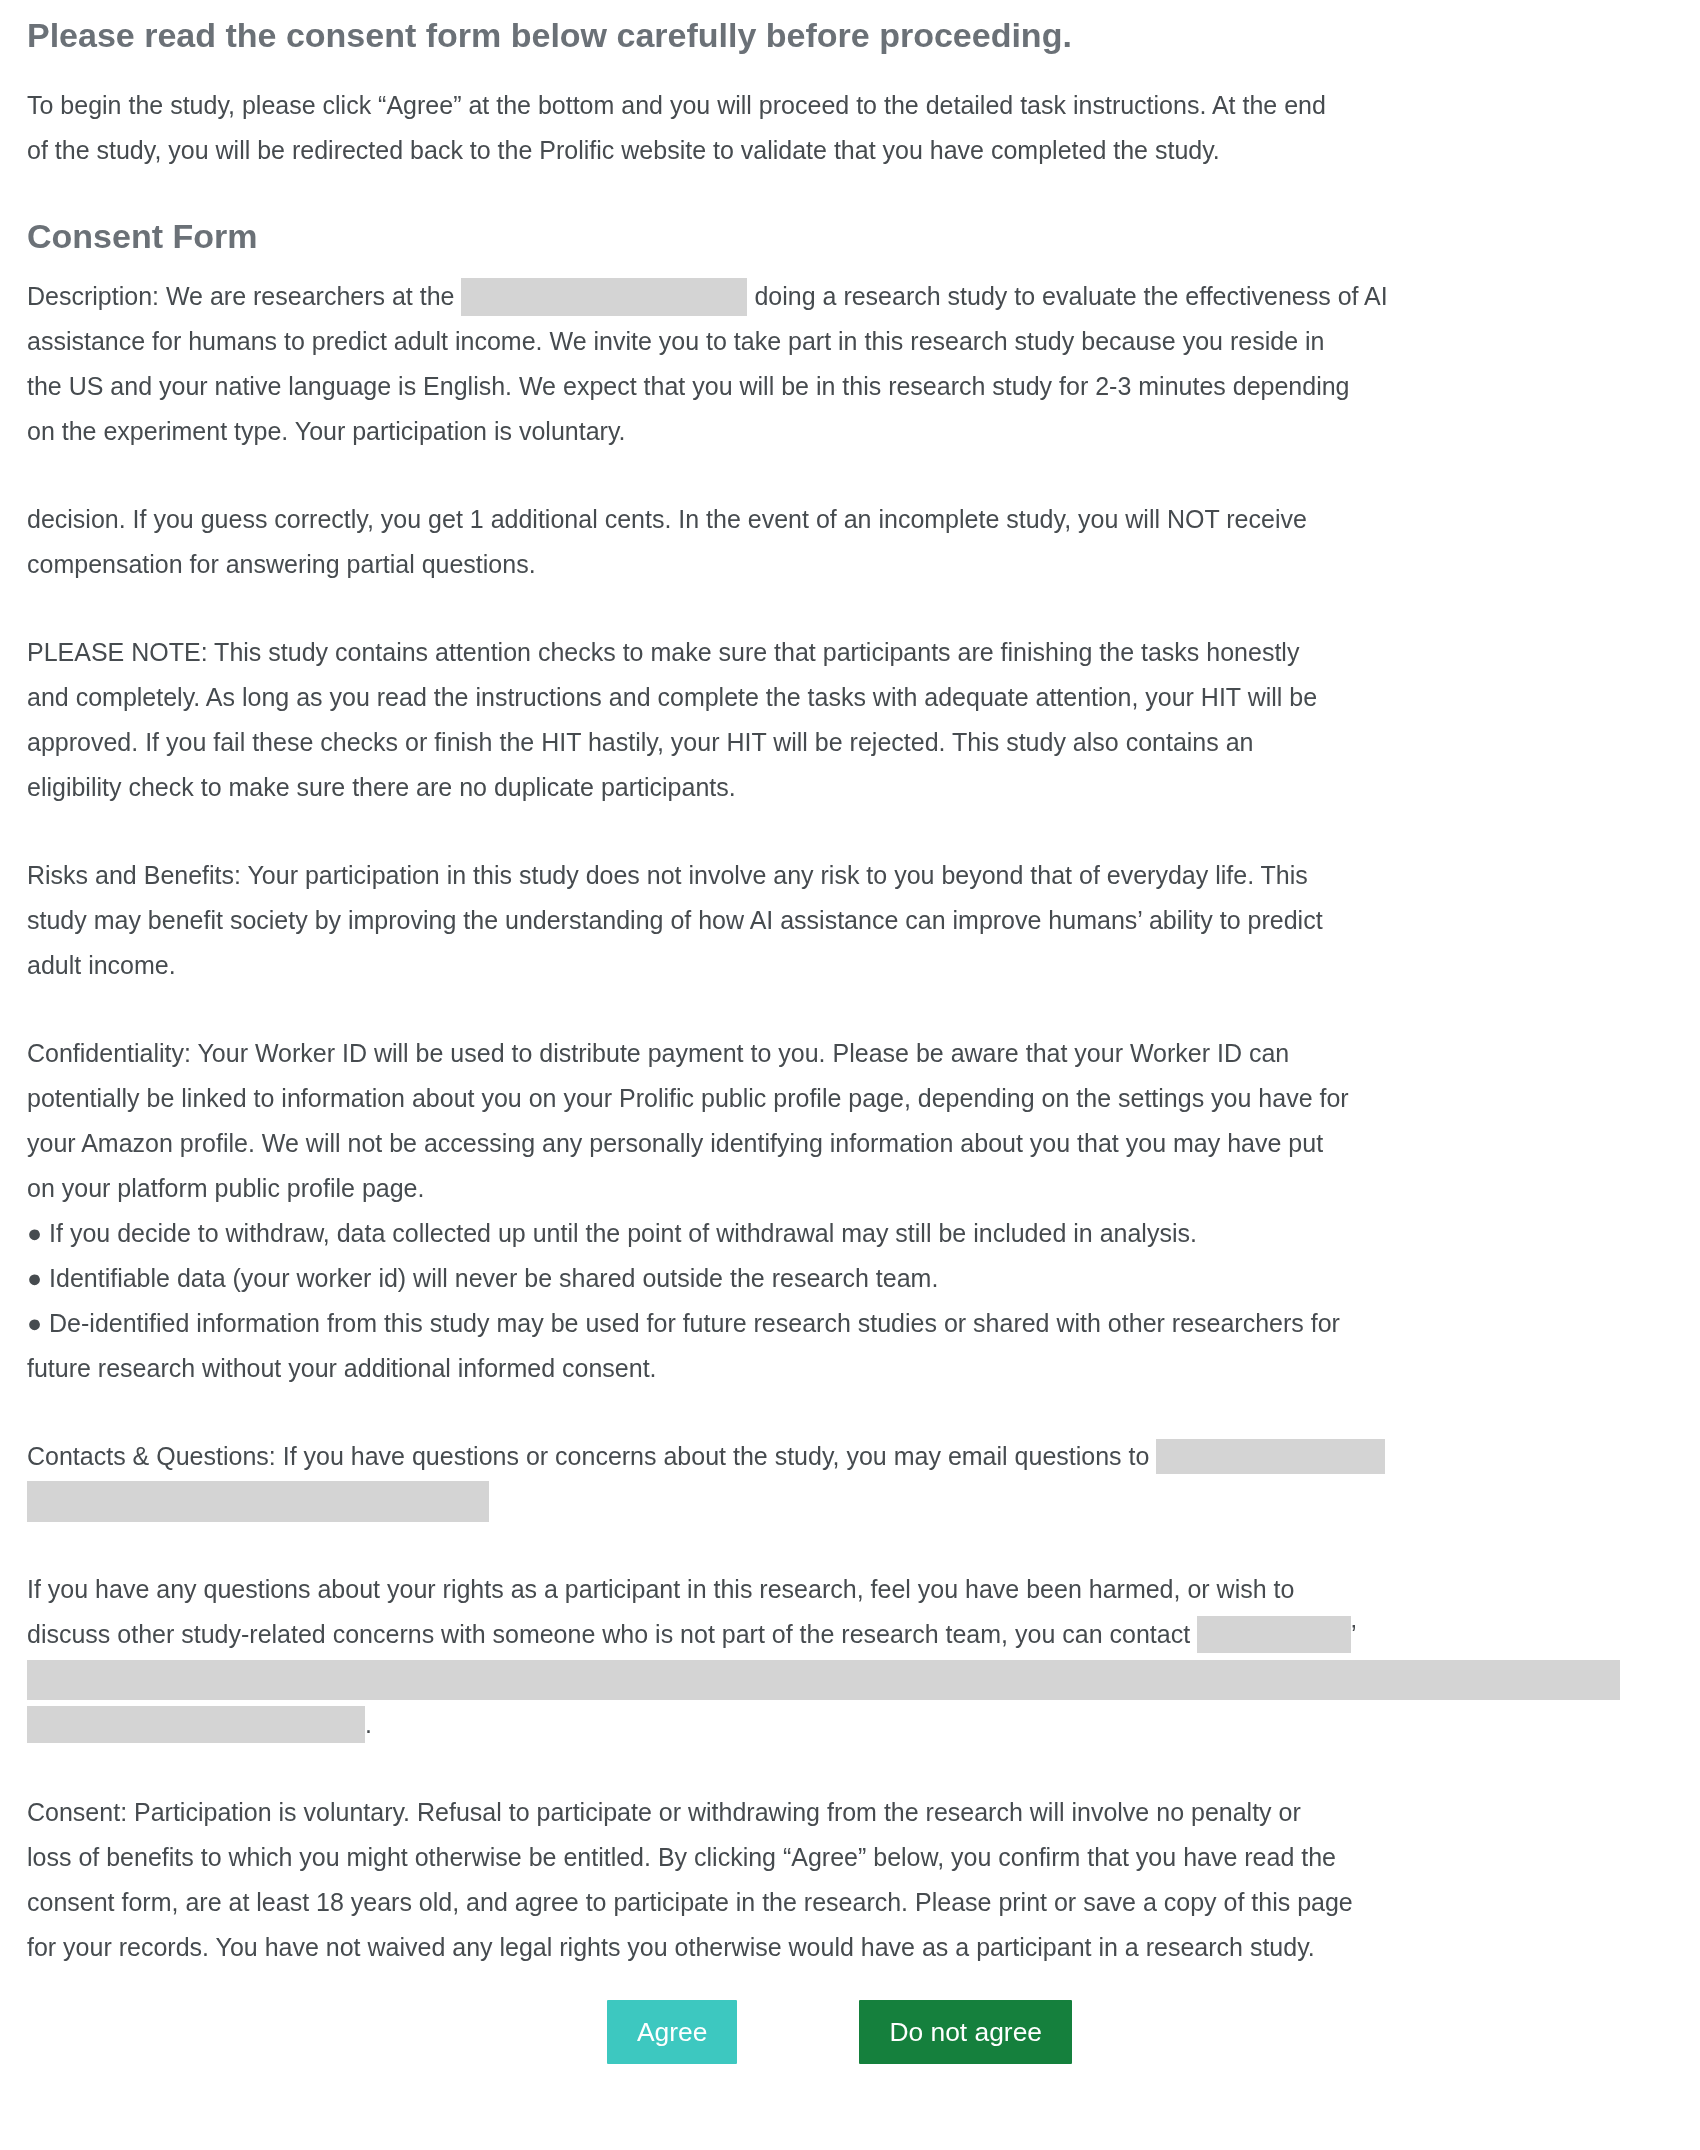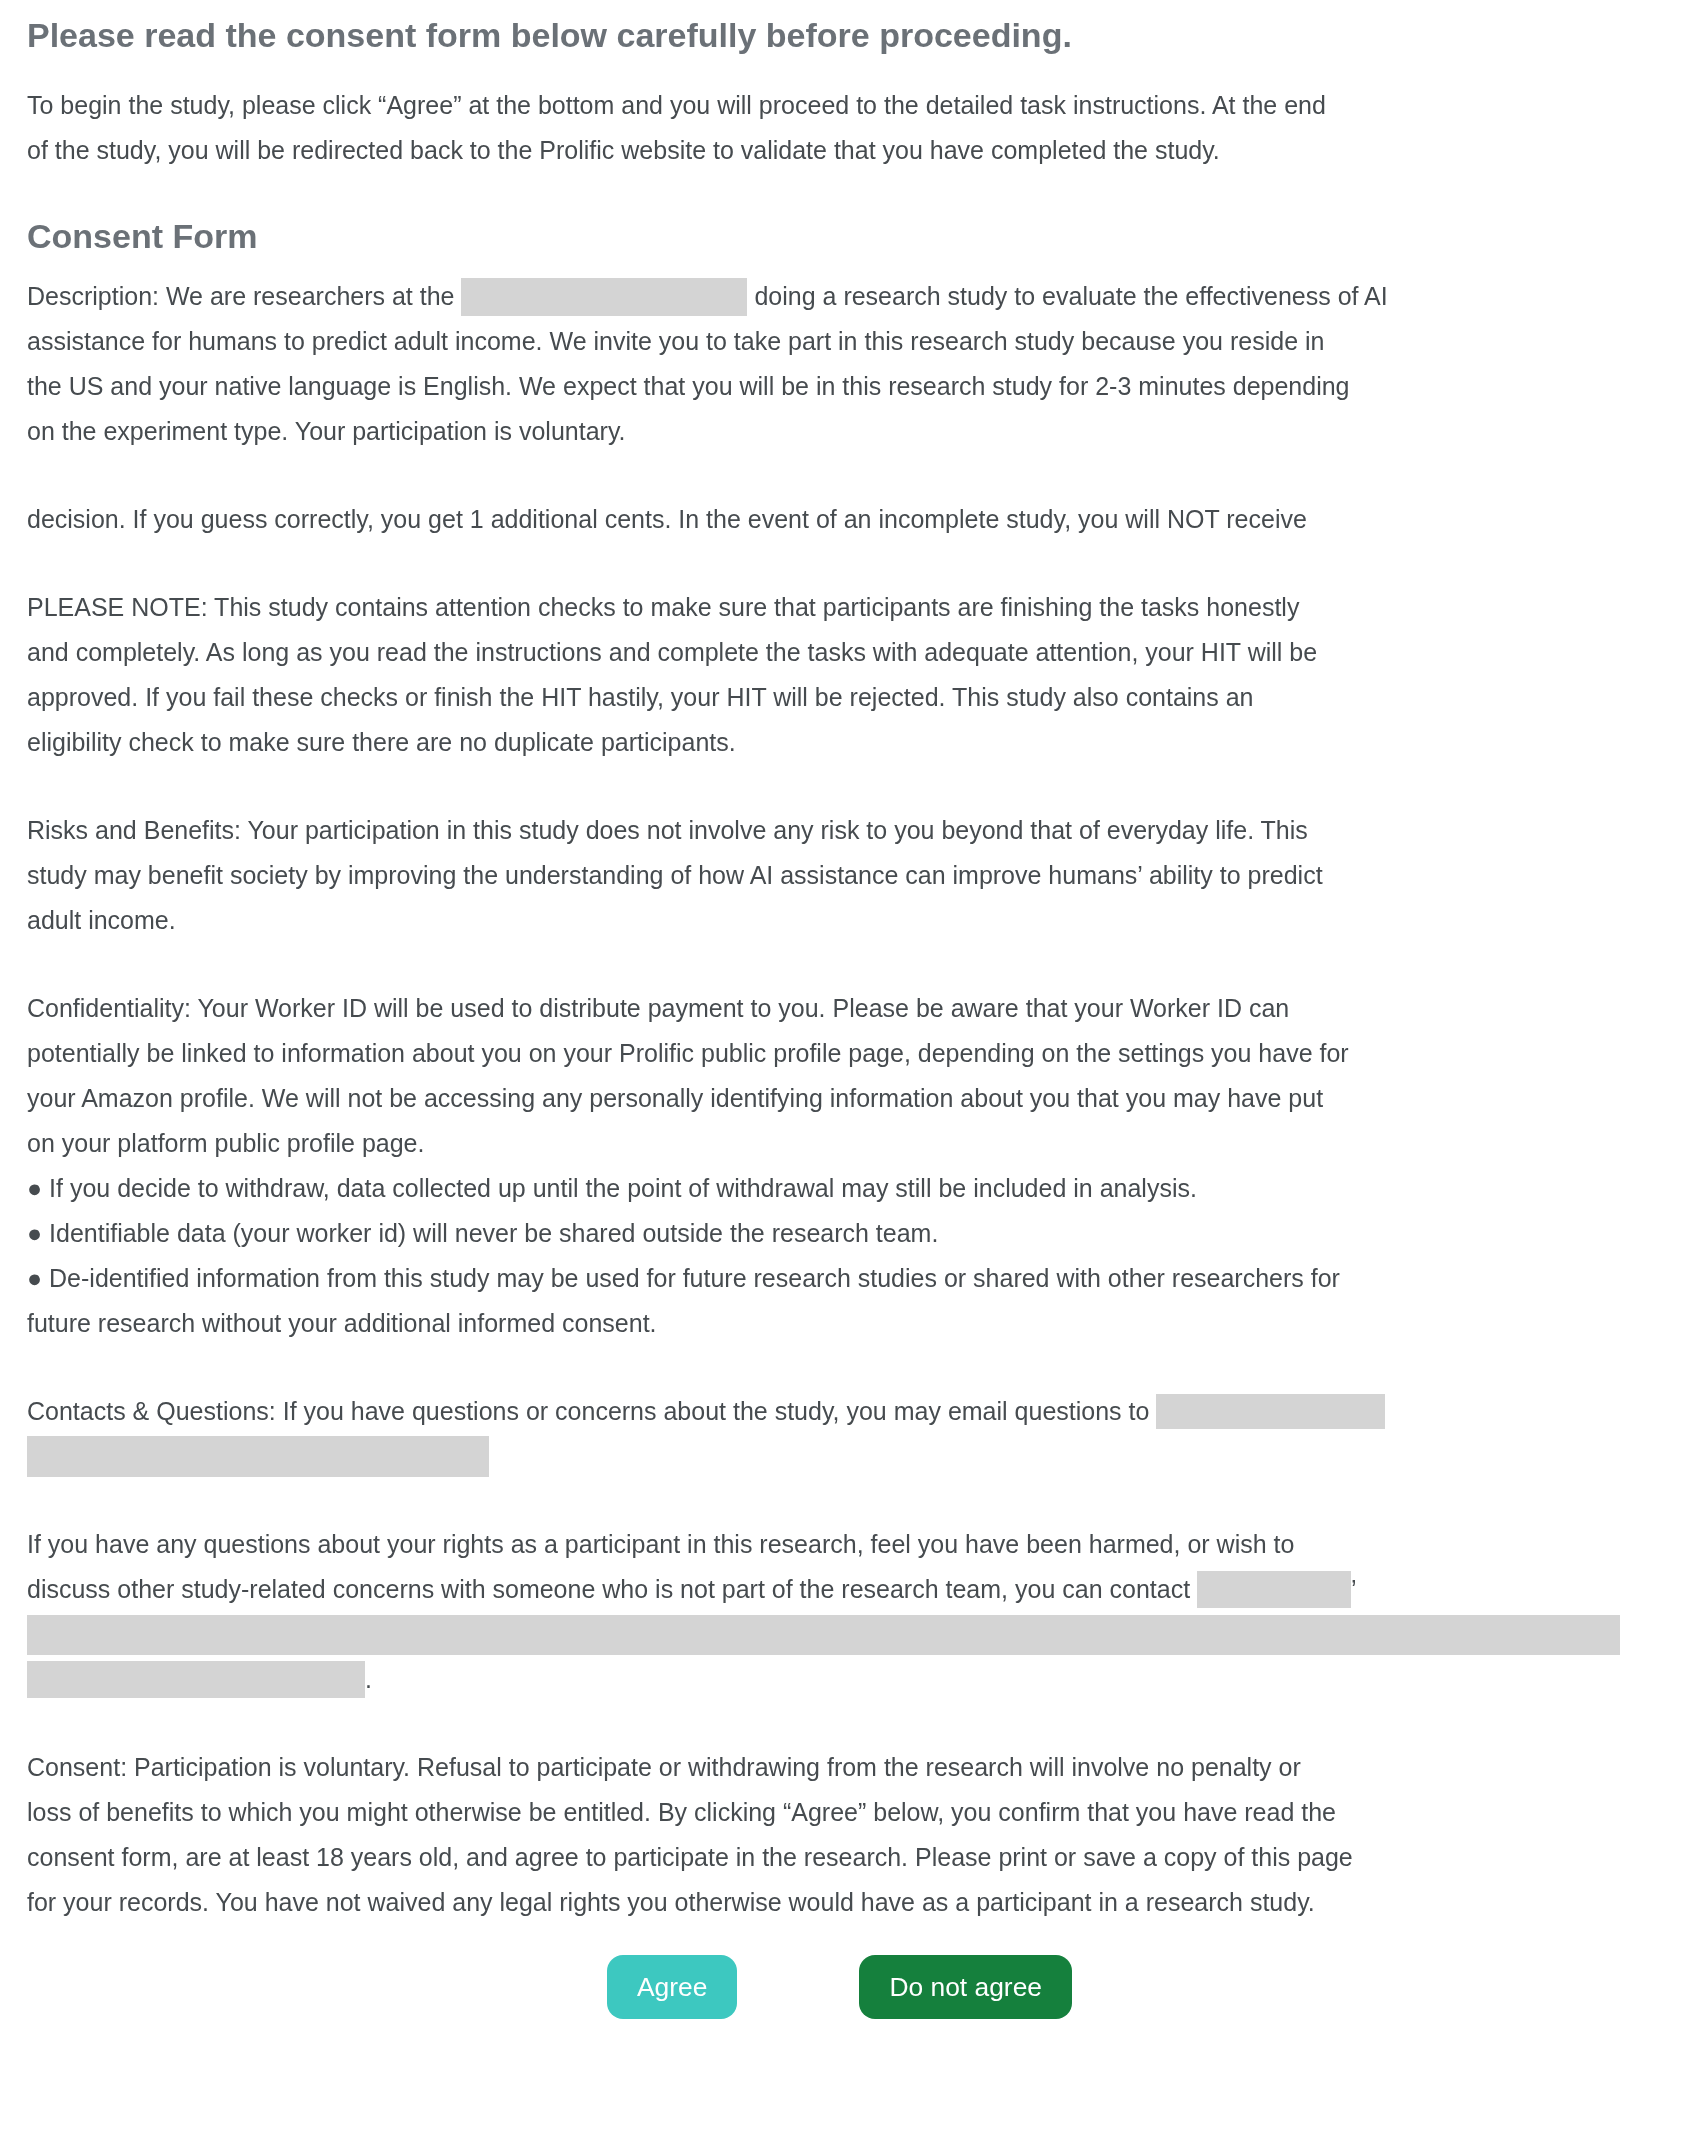--- a/index.html
+++ b/index.html
@@ -21,21 +21,21 @@
   .line { height: 45px; line-height: 45px; white-space: nowrap; }
   .bold { font-weight: normal; }
   .redact {
     display: inline-block; background: #d4d4d4;
     vertical-align: middle; margin-bottom: 3.3px;
   }
   .button-row {
     display: flex; justify-content: center; align-items: center; gap: 122px;
   }
   .btn {
-    border: none; border-radius: 16px; color: #ffffff;
+    border: none; border-radius: 1px; color: #ffffff;
     font-family: "Liberation Sans", sans-serif;
     font-size: 26.4px; height: 64px; padding: 0 30px;
     display: inline-flex; align-items: center; justify-content: center;
     cursor: pointer;
   }
 </style>
 </head>
 <body>
 
 <div class="page">
@@ -52,20 +52,21 @@
 
   <div>
       <div class="para">
         <div class="line"><span class="bold">Description</span><span>: We are researchers at the </span><span class="redact" style="width: 286px; height: 38px; background: rgb(212, 212, 212);"></span><span> doing a research study to evaluate the effectiveness of AI</span></div>
         <div class="line"><span>assistance for humans to predict adult income. We invite you to take part in this research study because you reside in</span></div>
         <div class="line"><span>the US and your native language is English. We expect that you will be in this research study for 2-3 minutes depending</span></div>
         <div class="line"><span>on the experiment type. Your participation is voluntary.</span></div>
       </div>
       <div class="para">
         <div class="line"><span>decision. If you guess correctly, you get 1 additional cents. In the event of an incomplete study, you will NOT receive</span></div>
+        <div class="line"><span>compensation for answering partial questions.</span></div>
       </div>
       <div class="para">
         <div class="line"><span class="bold">PLEASE NOTE: This study contains attention checks to make sure that participants are finishing the tasks honestly</span></div>
         <div class="line"><span class="bold">and completely.</span><span> As long as you read the instructions and complete the tasks with adequate attention, your HIT will be</span></div>
         <div class="line"><span>approved. If you fail these checks or finish the HIT hastily, your HIT will be rejected. This study also contains an</span></div>
         <div class="line"><span>eligibility check to make sure there are no duplicate participants.</span></div>
       </div>
       <div class="para">
         <div class="line"><span class="bold">Risks and Benefits</span><span>: Your participation in this study does not involve any risk to you beyond that of everyday life. This</span></div>
         <div class="line"><span>study may benefit society by improving the understanding of how AI assistance can improve humans’ ability to predict</span></div>

